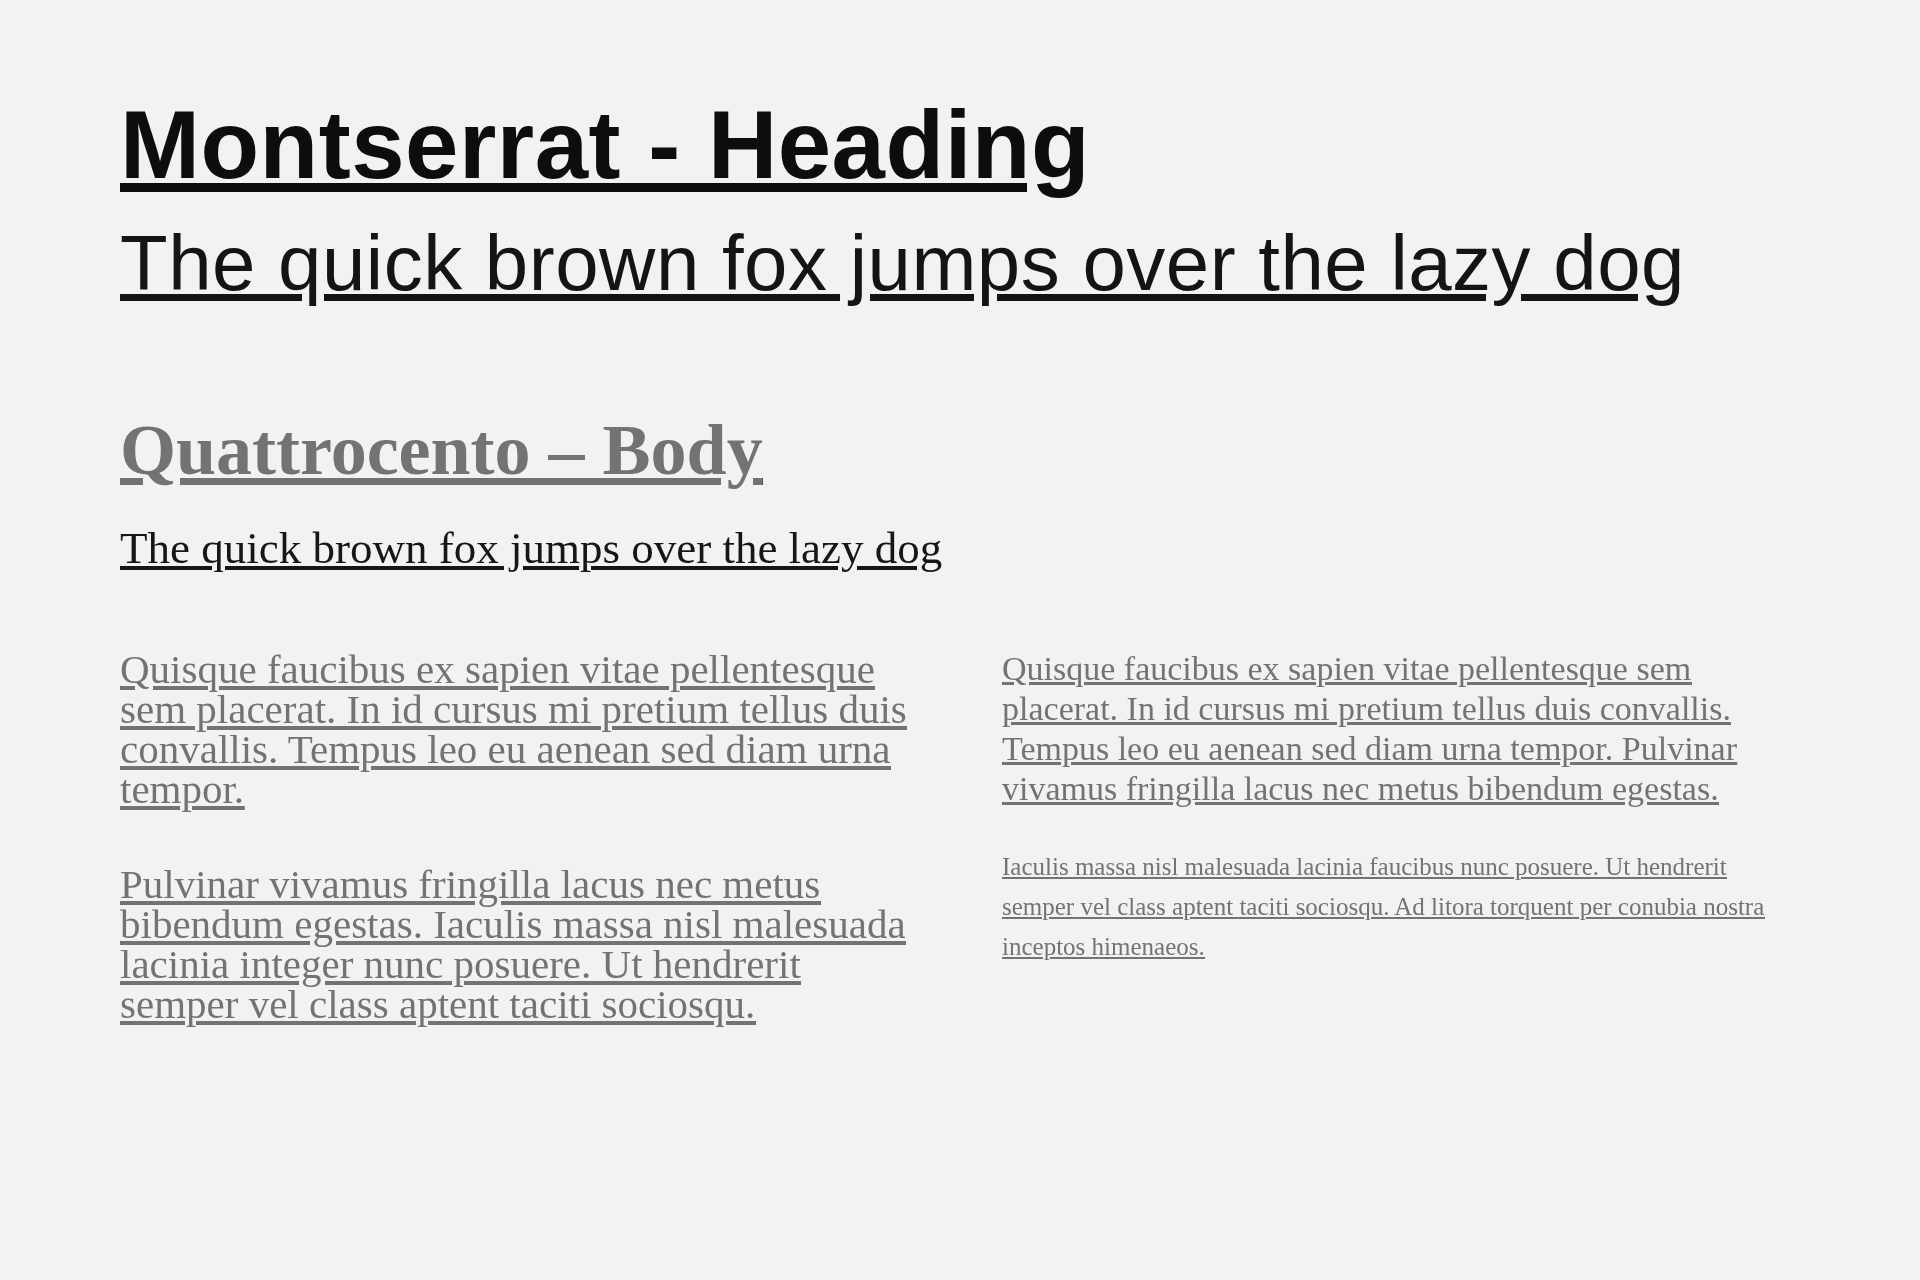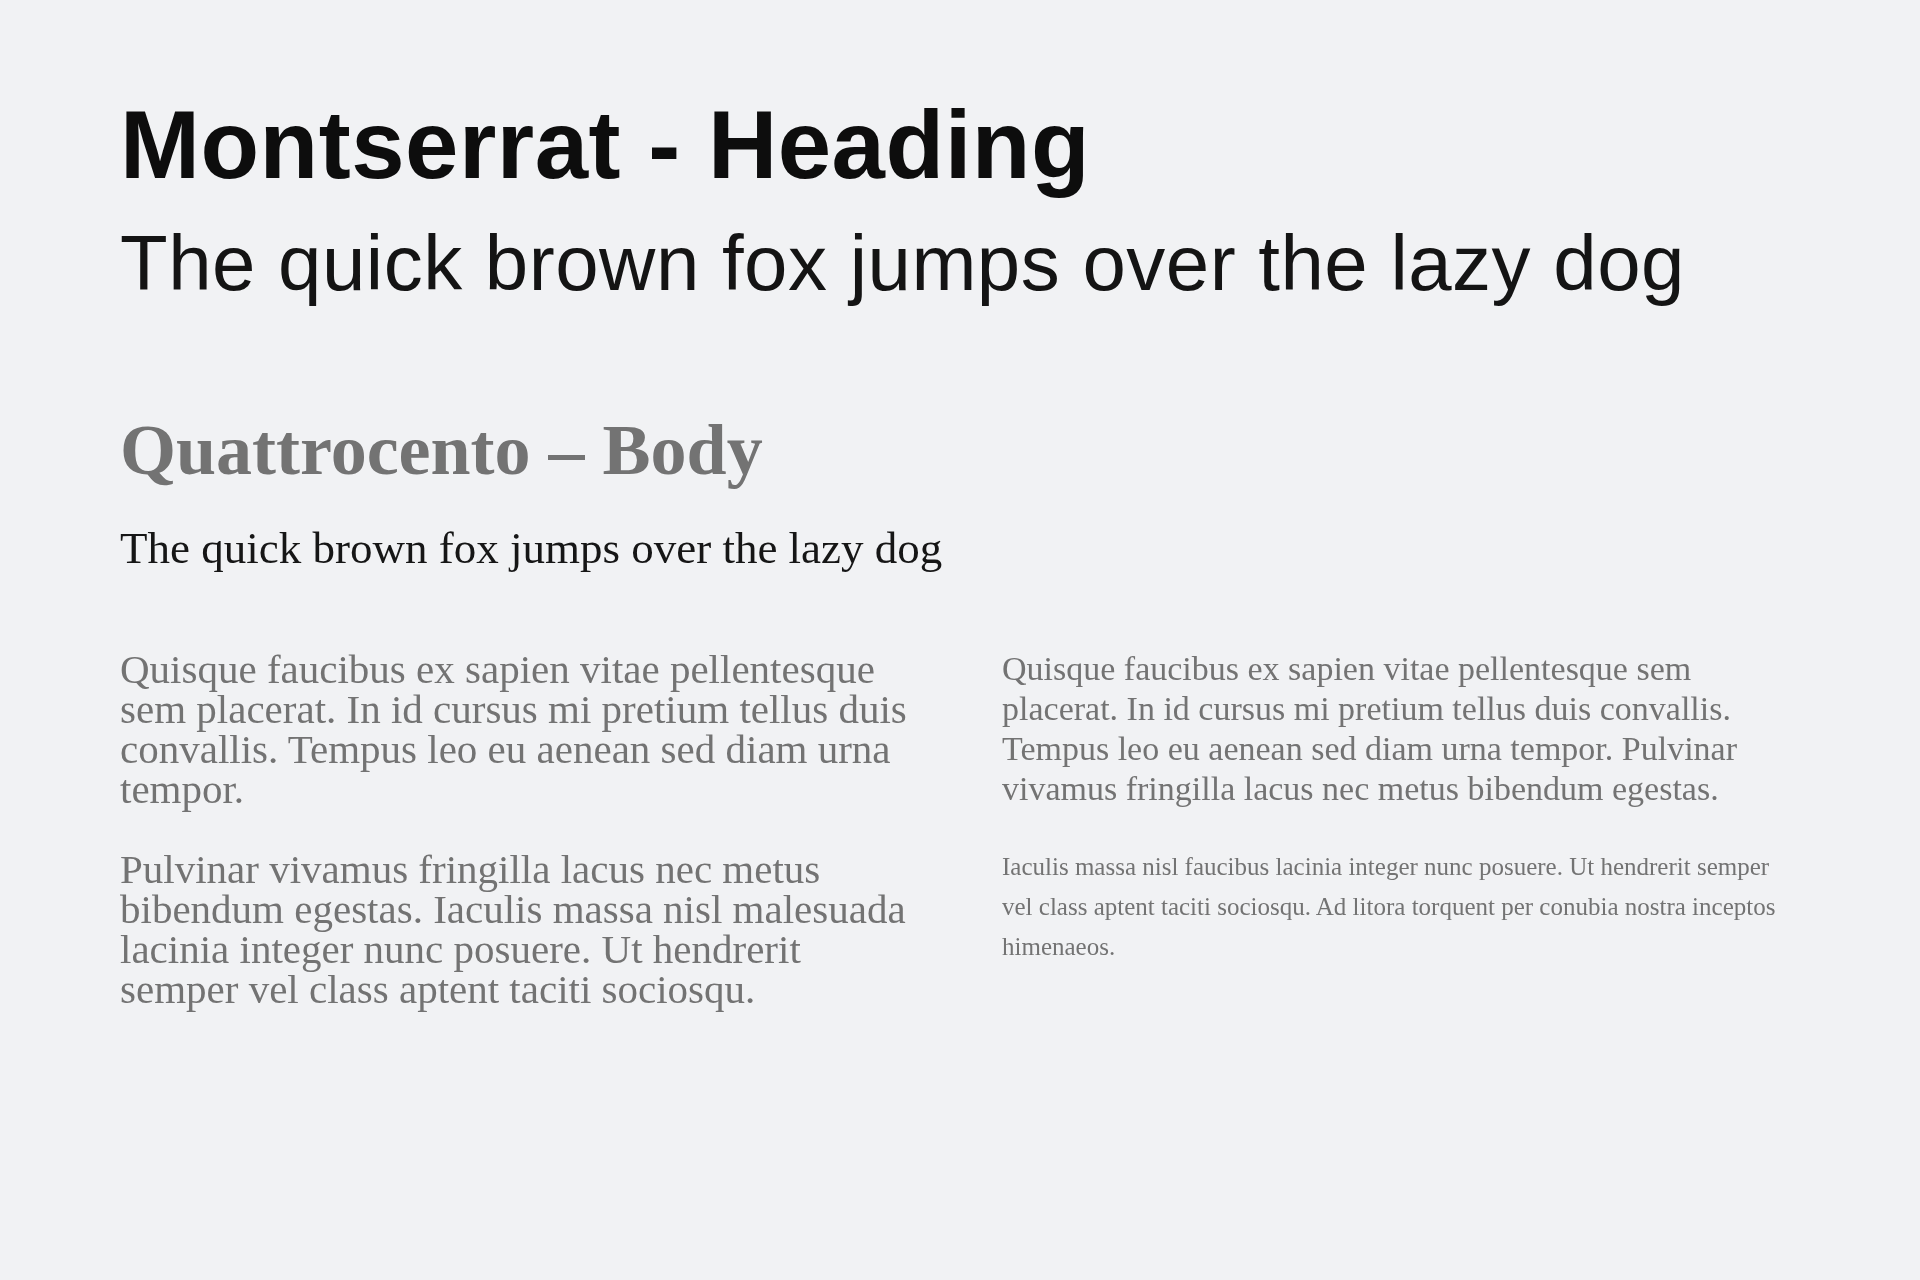--- a/index.html
+++ b/index.html
@@ -1,15 +1,15 @@
 <!DOCTYPE html>
 <html><head>
 <meta charset="utf-8">
 <style>
-  * { margin: 0; padding: 0; box-sizing: border-box; }
+  * { margin: 0; padding: 0; box-sizing: border-box; text-decoration: underline; }
   html, body { width: 1920px; height: 1280px; }
   body {
     background: #f1f2f4;
     color: #111111;
     font-family: "Liberation Sans", sans-serif;
     overflow: hidden;
   }
   .page {
     width: 1920px;
     height: 1280px;
@@ -59,21 +59,21 @@
     grid-template-columns: 1fr 1fr;
     column-gap: 84px;
     font-family: "Liberation Serif", "DejaVu Serif", serif;
     color: #737373;
   }
   .col-left p {
     font-size: 41px;
     line-height: 40px;
     font-weight: 400;
   }
-  .col-left p + p { margin-top: 40px; }
+  .col-left p + p { margin-top: 55px; }
   .col-right .lead {
     font-size: 34px;
     line-height: 40px;
     font-weight: 400;
   }
   .col-right .caption {
     margin-top: 38px;
     font-size: 25px;
     line-height: 40px;
     font-weight: 400;
@@ -94,18 +94,18 @@
 
   <div class="cols">
 
     <div class="col-left">
       <p>Quisque faucibus ex sapien vitae pellentesque sem placerat. In id cursus mi pretium tellus duis convallis. Tempus leo eu aenean sed diam urna tempor.</p>
       <p>Pulvinar vivamus fringilla lacus nec metus bibendum egestas. Iaculis massa nisl malesuada lacinia integer nunc posuere. Ut hendrerit semper vel class aptent taciti sociosqu.</p>
     </div>
 
     <div class="col-right">
       <p class="lead">Quisque faucibus ex sapien vitae pellentesque sem placerat. In id cursus mi pretium tellus duis convallis. Tempus leo eu aenean sed diam urna tempor. Pulvinar vivamus fringilla lacus nec metus bibendum egestas.</p>
-      <p class="caption">Iaculis massa nisl faucibus lacinia integer nunc posuere. Ut hendrerit semper vel class aptent taciti sociosqu. Ad litora torquent per conubia nostra inceptos himenaeos.</p>
+      <p class="caption">Iaculis massa nisl malesuada lacinia faucibus nunc posuere. Ut hendrerit semper vel class aptent taciti sociosqu. Ad litora torquent per conubia nostra inceptos himenaeos.</p>
     </div>
 
   </div>
 
 </div>
 
 </body></html>

